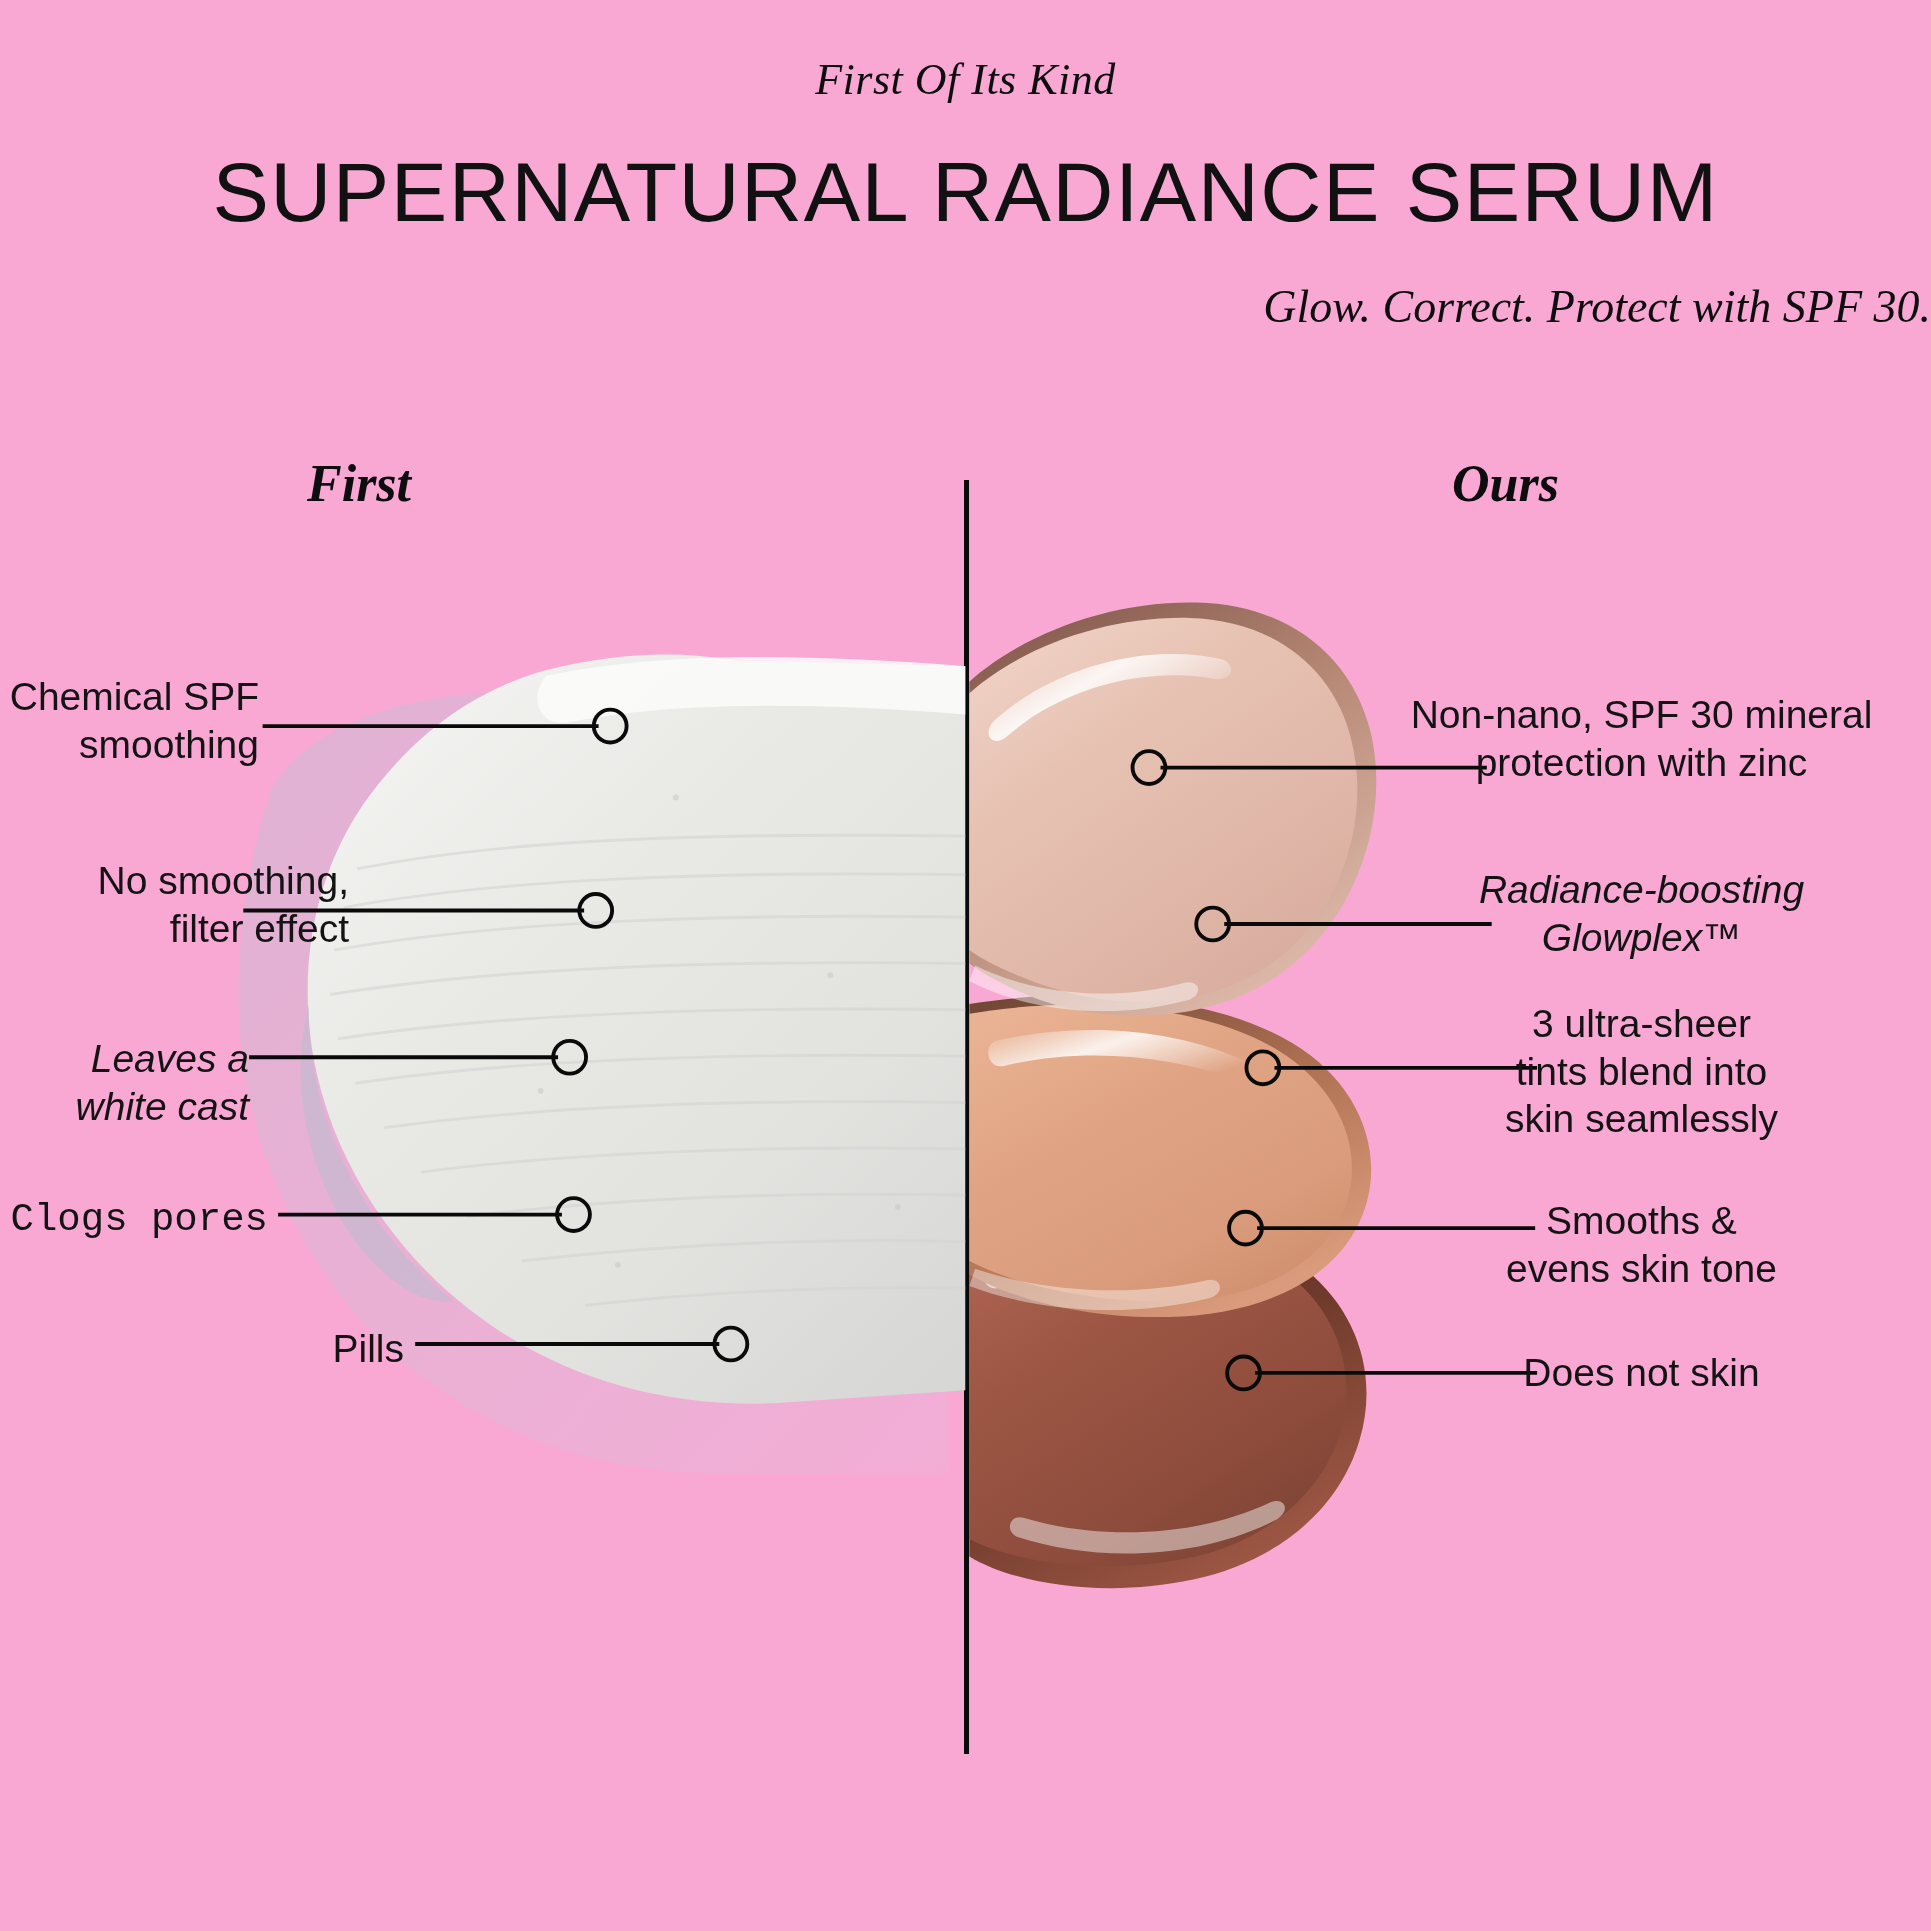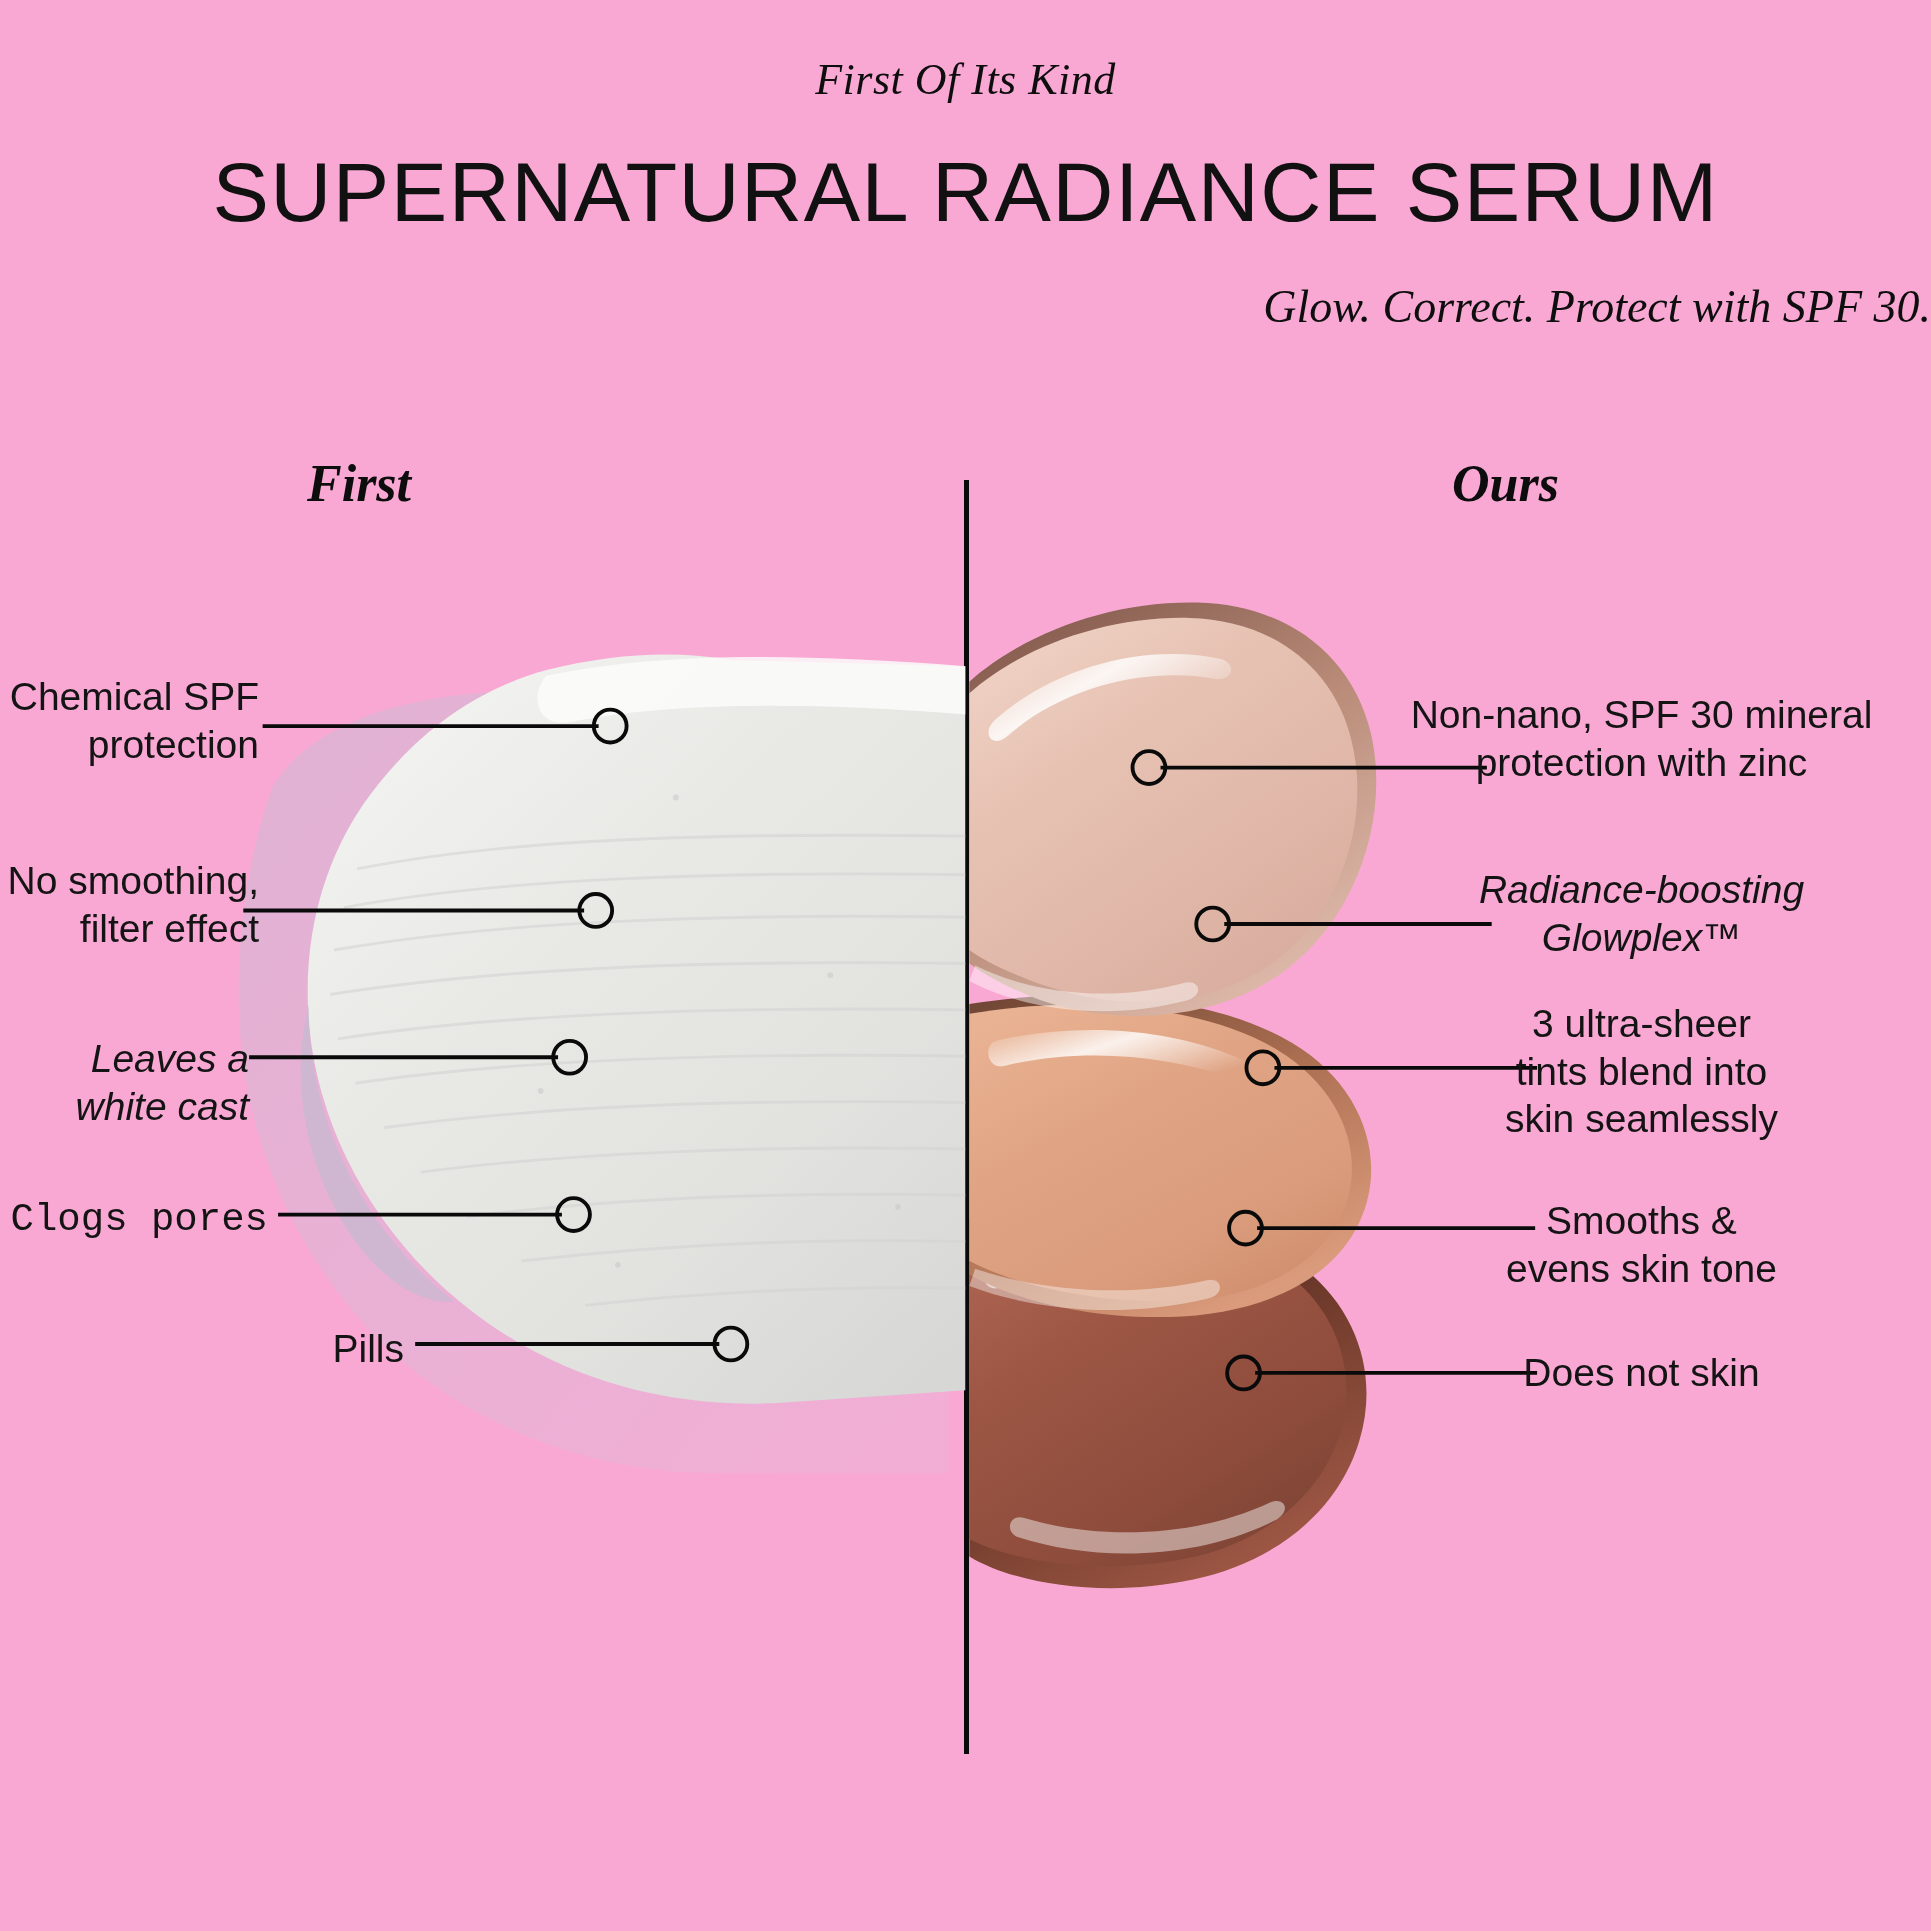--- a/index.html
+++ b/index.html
@@ -311,22 +311,22 @@
         <circle cx="1190" cy="795" r="17" fill="none" stroke="#0a0a0a" stroke-width="4"></circle>
         <circle cx="1256" cy="957" r="17" fill="none" stroke="#0a0a0a" stroke-width="4"></circle>
         <circle cx="1308" cy="1106" r="17" fill="none" stroke="#0a0a0a" stroke-width="4"></circle>
         <circle cx="1290" cy="1272" r="17" fill="none" stroke="#0a0a0a" stroke-width="4"></circle>
         <circle cx="1288" cy="1422" r="17" fill="none" stroke="#0a0a0a" stroke-width="4"></circle>
       </g>
   </svg>
 
   <div id="left-labels">
       <div class="label left" style="right: 1672px; top: 673px;">Chemical SPF
-protection</div>
-      <div class="label left" style="right: 1672px; top: 857px;">No smoothing,
+smoothing</div>
+      <div class="label left" style="right: 1582px; top: 857px;">No smoothing,
 filter effect</div>
       <div class="label left" style="right: 1682px; top: 1035px; font-style: italic;">Leaves a
 white cast</div>
       <div class="label left" style="right: 1663px; top: 1197px; font-family: Liberation Mono, monospace;">Clogs pores</div>
       <div class="label left" style="right: 1527px; top: 1325px;">Pills</div>
     </div>
   <div id="right-labels">
       <div class="label right" style="left: 1371px; width: 541px; top: 691px;">Non-nano, SPF 30 mineral
 protection with zinc</div>
       <div class="label right" style="left: 1371px; width: 541px; top: 866px; font-style: italic;">Radiance-boosting

